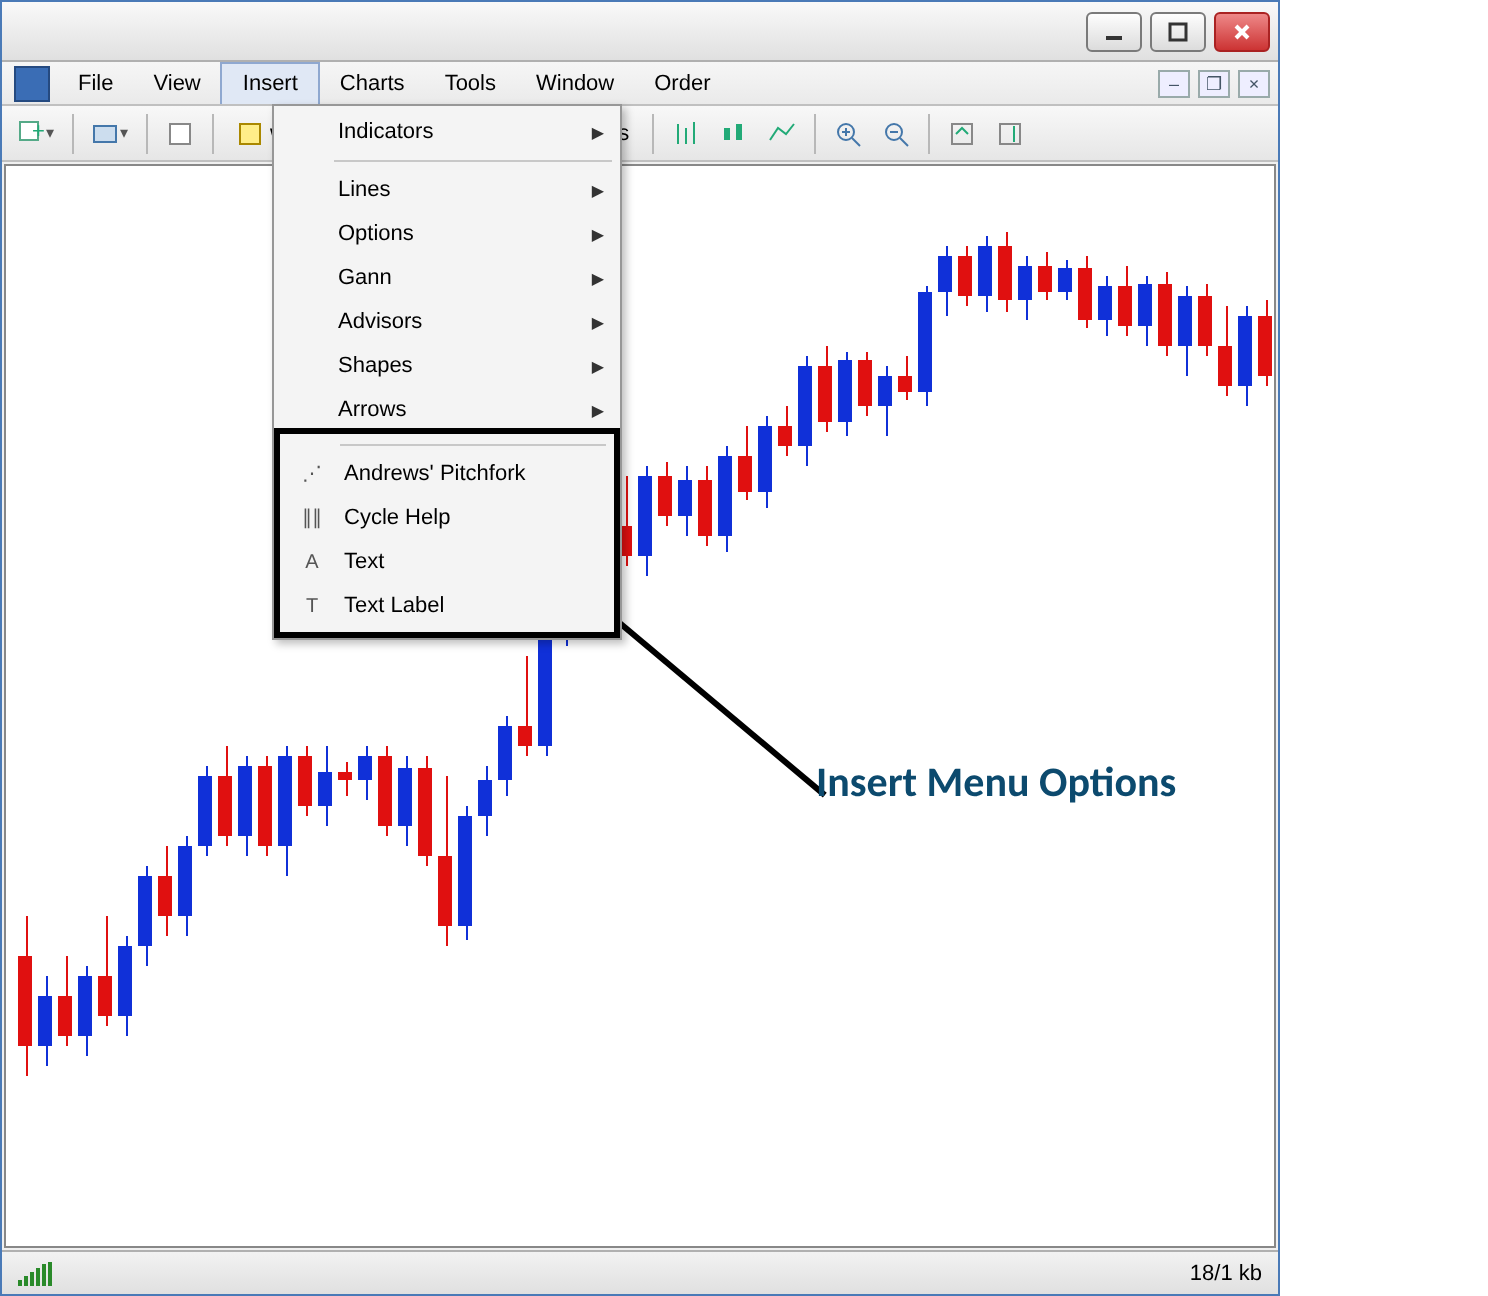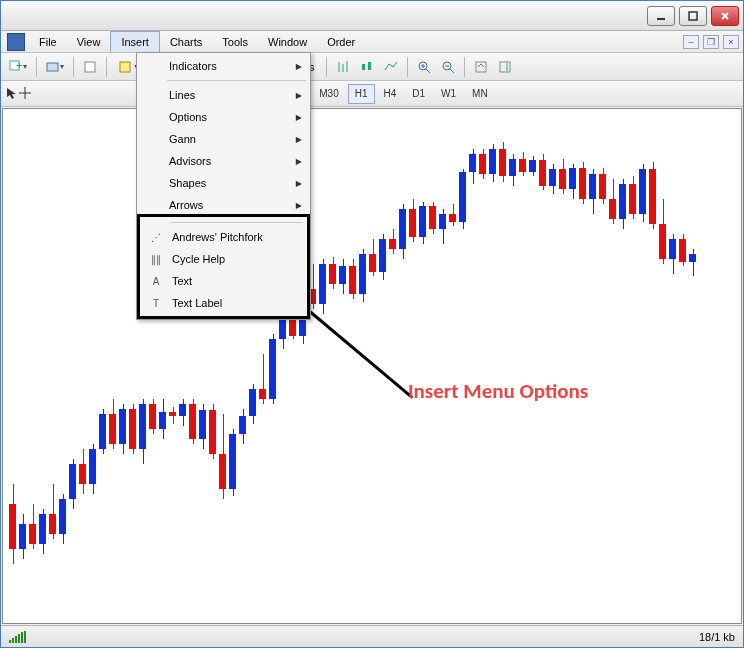--- a/index.html
+++ b/index.html
@@ -1,18 +1,18 @@
 <!DOCTYPE html>
 <html><head>
 <meta charset="utf-8">
 <style>
 * { margin: 0; padding: 0; box-sizing: border-box; font-family: Tahoma, sans-serif; font-size: 11px; }
 body { background: #fff; width: 744px; height: 648px; overflow: hidden; position: relative; }
 
-.window { width: 744px; height: 648px; border: 1px solid #4a7ab7; background: #f0f0f0; display: flex; flex-direction: column; }
+.window { width: 640px; height: 648px; border: 1px solid #4a7ab7; background: #f0f0f0; display: flex; flex-direction: column; }
 
 .titlebar { height: 30px; background: linear-gradient(to bottom, #f9f9f9, #e0e0e0); border-bottom: 1px solid #b0b0b0; display: flex; align-items: center; justify-content: flex-end; padding: 0 4px; }
 .titlebar .winbtn { width: 28px; height: 20px; margin-left: 4px; border: 1px solid #7a7a7a; border-radius: 3px; background: linear-gradient(to bottom, #fdfdfd, #dcdcdc); display: flex; align-items: center; justify-content: center; cursor: default; }
 .titlebar .winbtn.close { background: linear-gradient(to bottom, #e88, #c33); border-color: #a22; color: #fff; }
 .titlebar .winbtn svg { width: 12px; height: 12px; }
 
 .menubar { height: 22px; background: linear-gradient(to bottom, #f6f6f6, #eaeaea); border-bottom: 1px solid #c0c0c0; display: flex; align-items: stretch; padding-left: 4px; position: relative; }
 .menubar .micon { width: 18px; height: 18px; margin: 2px 4px 0 2px; background: #3a6db5; border: 1px solid #254a80; }
 .menubar .mitem { padding: 0 10px; display: flex; align-items: center; cursor: default; }
 .menubar .mitem.active { background: #e0e8f5; border: 1px solid #8fa8d0; border-bottom: none; }
@@ -31,21 +31,21 @@
 .chart-area { flex: 1; background: #fff; position: relative; border: 1px solid #888; margin: 1px; overflow: hidden; }
 
 .dropdown { position: absolute; left: 136px; top: 52px; width: 175px; background: #f4f4f4; border: 1px solid #979797; box-shadow: 2px 2px 4px rgba(0,0,0,0.25); z-index: 50; padding: 2px; }
 .dropdown .dd-item { height: 22px; display: flex; align-items: center; padding-left: 30px; position: relative; cursor: default; }
 .dropdown .dd-item .arrow { position: absolute; right: 6px; font-size: 8px; color: #333; }
 .dropdown .dd-item .dd-icon { position: absolute; left: 6px; width: 16px; text-align: center; color: #555; font-size: 10px; }
 .dropdown .dd-sep { height: 1px; background: #c8c8c8; margin: 3px 2px 3px 28px; }
 .dropdown .boxed { border: 3px solid #000; margin: -2px; padding: 2px; }
 
 .annotation-line { position: absolute; left: 286px; top: 290px; width: 165px; height: 3px; background: #000; transform-origin: left center; transform: rotate(40deg); z-index: 40; }
-.annotation-text { position: absolute; left: 408px; top: 378px; font-weight: bold; font-size: 21px; font-family: Calibri, Arial, sans-serif; color: #ef4444; z-index: 40; }
+.annotation-text { position: absolute; left: 408px; top: 378px; font-weight: bold; font-size: 21px; font-family: Calibri, Arial, sans-serif; color: #0c4a6e; z-index: 40; }
 
 .statusbar { height: 22px; background: linear-gradient(to bottom, #f2f2f2, #e0e0e0); border-top: 1px solid #b0b0b0; display: flex; align-items: center; justify-content: space-between; padding: 0 8px; gap: 10px; }
 .statusbar .bars { display: flex; gap: 1px; align-items: flex-end; height: 12px; }
 .statusbar .bars span { width: 2px; background: #2a8a2a; }
 
 .candle-svg { position: absolute; left: 0; top: 0; }
 </style>
 </head>
 <body>
 
@@ -171,40 +171,20 @@
         </svg>
       </div>
     <div class="tbtn">
         <svg width="14" height="14">
           <rect x="2" y="2" width="10" height="10" fill="none" stroke="#888"></rect>
           <line x1="9" y1="3" x2="9" y2="11" stroke="#2a7"></line>
         </svg>
       </div>
   </div>
 
-  <div class="toolbar2">
-    <div class="tbtn"><svg width="12" height="12">
-          <polygon points="2,1 2,10 5,8 7,12 9,11 7,7 11,7" fill="#333"></polygon>
-        </svg></div>
-    <div class="tbtn"><svg width="12" height="12">
-          <line x1="6" y1="0" x2="6" y2="12" stroke="#333"></line>
-          <line x1="0" y1="6" x2="12" y2="6" stroke="#333"></line>
-        </svg></div>
-    <div class="sep"></div>
-    <div class="sep" style="margin-left:180px"></div>
-    <div class="tfbtn">M1</div>
-    <div class="tfbtn">M5</div>
-    <div class="tfbtn">M15</div>
-    <div class="tfbtn">M30</div>
-    <div class="tfbtn active">H1</div>
-    <div class="tfbtn">H4</div>
-    <div class="tfbtn">D1</div>
-    <div class="tfbtn">W1</div>
-    <div class="tfbtn">MN</div>
-  </div>
 
   <div class="chart-area">
     <svg class="candle-svg" id="candle-svg" width="740" height="520">
         <line x1="10.5" y1="375" x2="10.5" y2="455" stroke="#e01010" stroke-width="1"></line>
         <rect x="6" y="395" width="7" height="45" fill="#e01010"></rect>
         <line x1="20.5" y1="405" x2="20.5" y2="450" stroke="#1030d8" stroke-width="1"></line>
         <rect x="16" y="415" width="7" height="25" fill="#1030d8"></rect>
         <line x1="30.5" y1="395" x2="30.5" y2="440" stroke="#e01010" stroke-width="1"></line>
         <rect x="26" y="415" width="7" height="20" fill="#e01010"></rect>
         <line x1="40.5" y1="400" x2="40.5" y2="445" stroke="#1030d8" stroke-width="1"></line>

